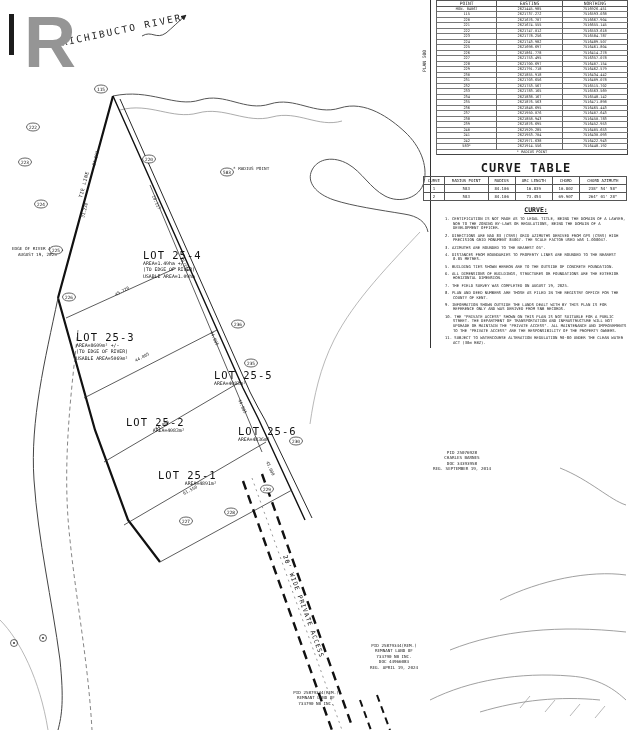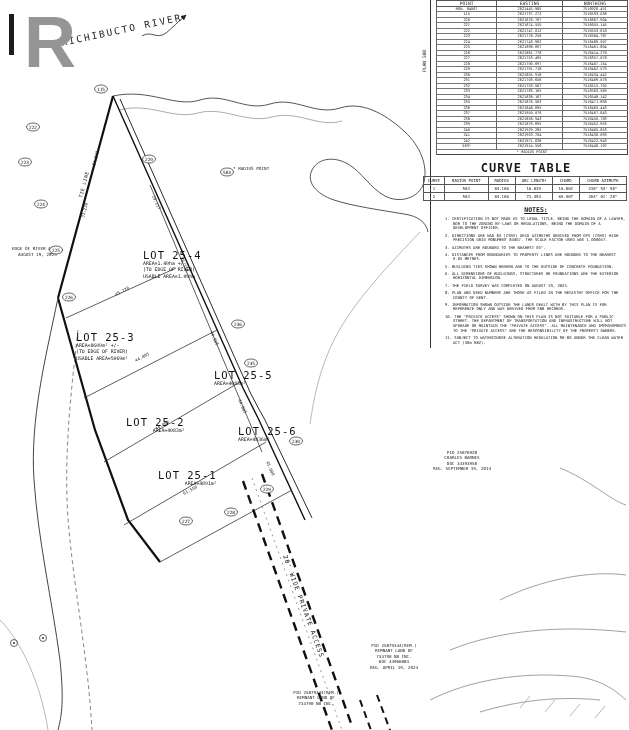--- a/index.html
+++ b/index.html
@@ -402,21 +402,21 @@
               <td>84.106</td>
               <td>73.454</td>
               <td>69.907</td>
               <td>264° 01' 28"</td>
             </tr>
           </tbody>
       </table>
     </div>
 
     <div id="notes-block">
-      <div id="notes-title">NOTES:</div>
+      <div id="notes-title">CURVE:</div>
       <ol id="notes-list">
           <li>1. CERTIFICATION IS NOT MADE AS TO LEGAL TITLE, BEING THE DOMAIN OF A LAWYER, NOR TO THE ZONING BY-LAWS OR REGULATIONS, BEING THE DOMAIN OF A DEVELOPMENT OFFICER.</li>
           <li>2. DIRECTIONS ARE NAD 83 (CSRS) GRID AZIMUTHS DERIVED FROM GPS (CSRS) HIGH PRECISION GRID MONUMENT 84067. THE SCALE FACTOR USED WAS 1.000047.</li>
           <li>3. AZIMUTHS ARE ROUNDED TO THE NEAREST 05".</li>
           <li>4. DISTANCES FROM BOUNDARIES TO PROPERTY LINES ARE ROUNDED TO THE NEAREST 0.05 METRES.</li>
           <li>5. BUILDING TIES SHOWN HEREON ARE TO THE OUTSIDE OF CONCRETE FOUNDATION.</li>
           <li>6. ALL DIMENSIONS OF BUILDINGS, STRUCTURES OR FOUNDATIONS ARE THE EXTERIOR HORIZONTAL DIMENSION.</li>
           <li>7. THE FIELD SURVEY WAS COMPLETED ON AUGUST 19, 2025.</li>
           <li>8. PLAN AND DEED NUMBERS ARE THOSE AS FILED IN THE REGISTRY OFFICE FOR THE COUNTY OF KENT.</li>
           <li>9. INFORMATION SHOWN OUTSIDE THE LANDS DEALT WITH BY THIS PLAN IS FOR REFERENCE ONLY AND WAS DERIVED FROM SNB RECORDS.</li>

